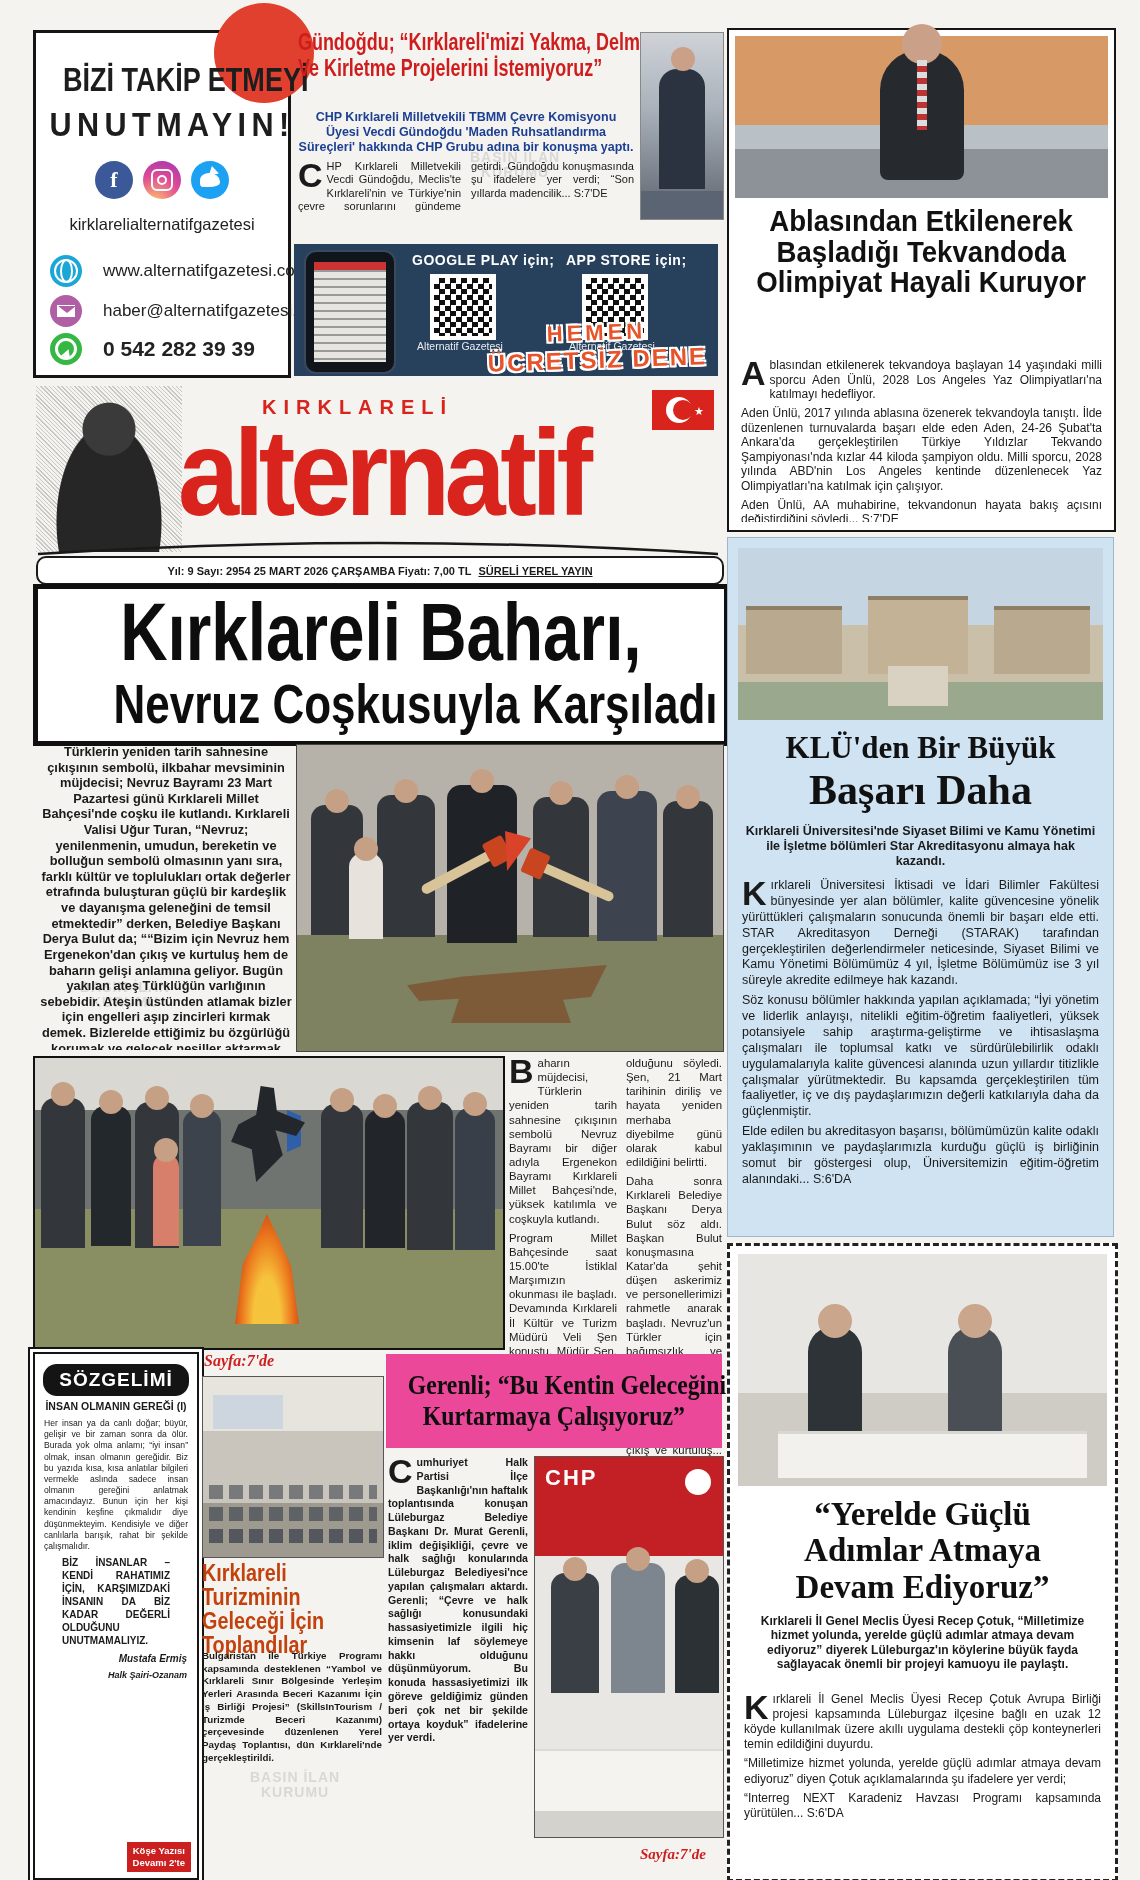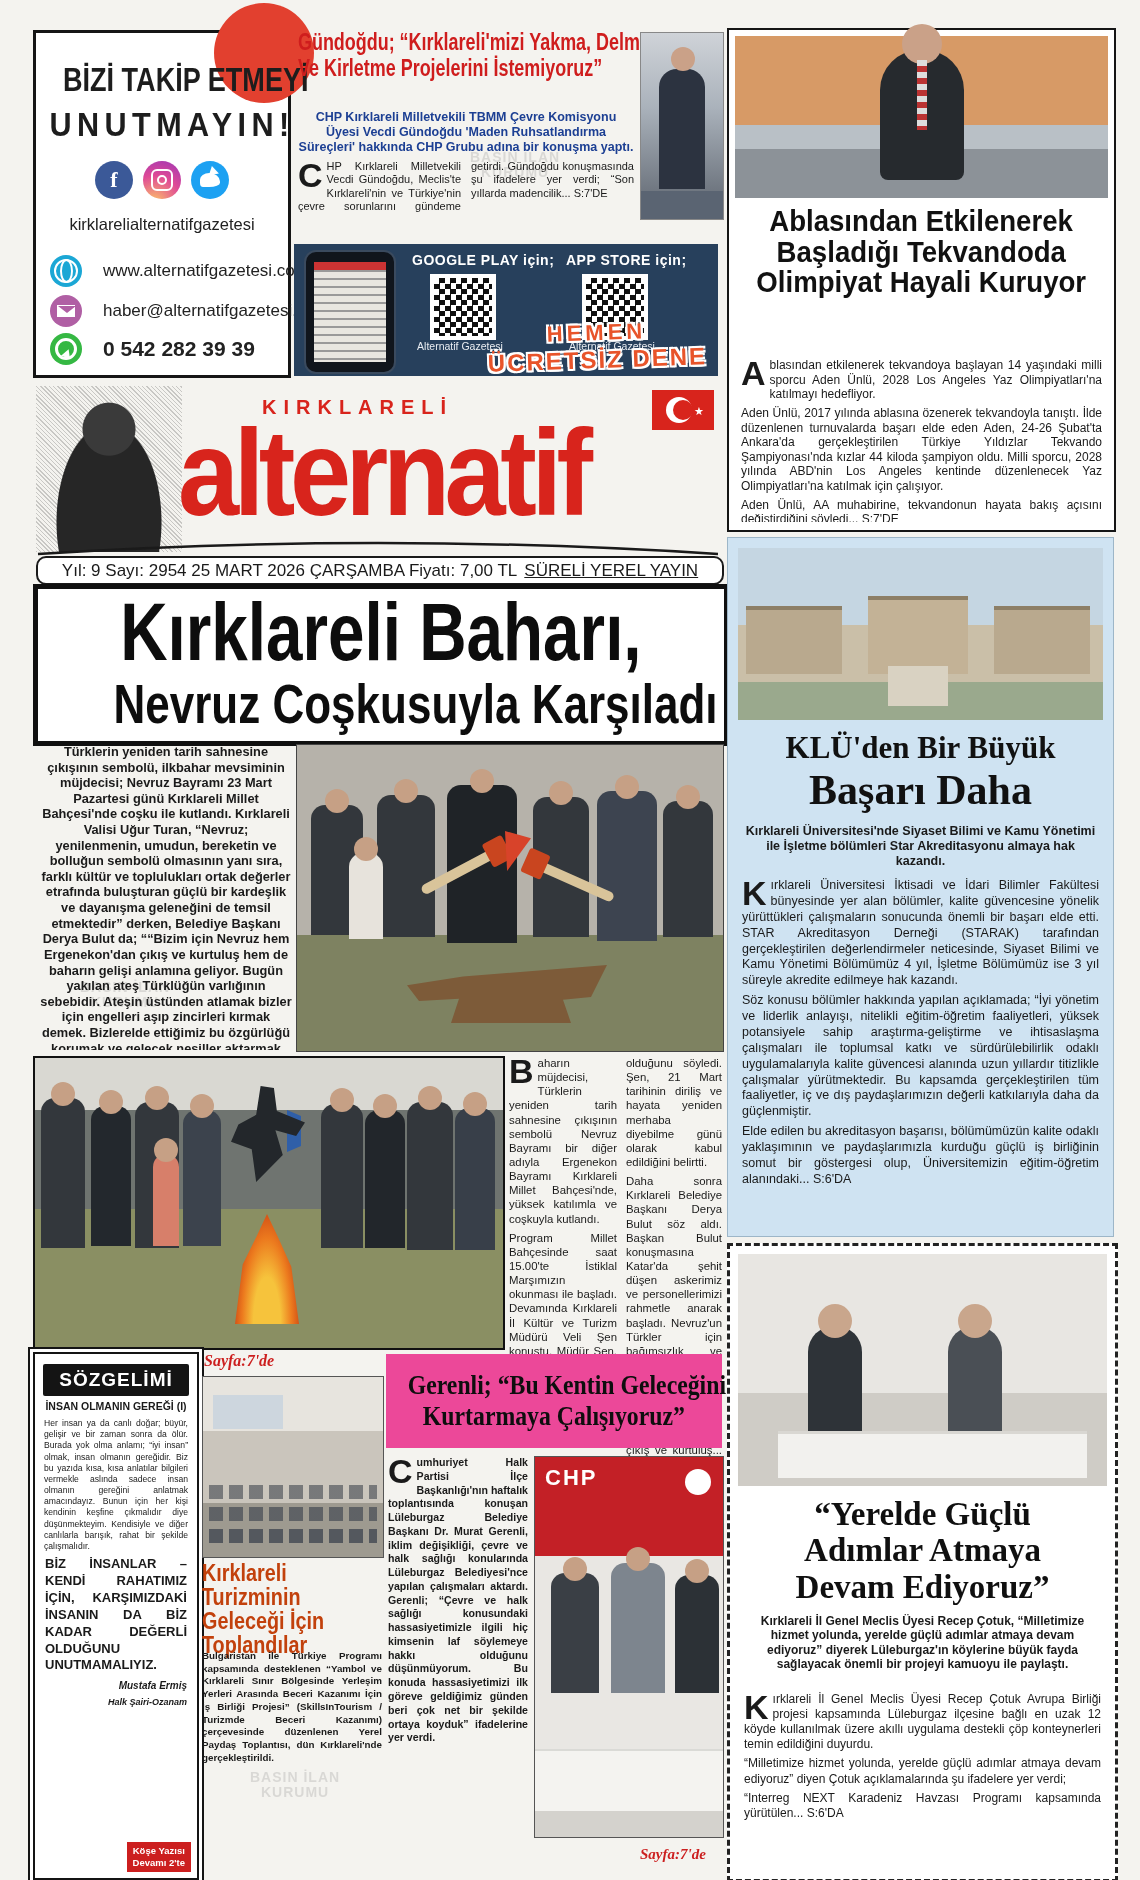--- a/index.html
+++ b/index.html
@@ -99,21 +99,21 @@
       radial-gradient(ellipse at 50% 82%,#262626 0 52px,transparent 53px),
       repeating-linear-gradient(45deg,rgba(0,0,0,.18) 0 1px,transparent 1px 3px),#f4f3ef;}
   .mast-city{left:262px;top:396px;font-size:20px;font-weight:bold;color:#d8241c;letter-spacing:7px;}
   .mast-logo{left:178px;top:398px;width:540px;height:150px;display:flex;align-items:center;}
   .mast-logo span{font-size:122px;font-weight:bold;color:#d8241c;letter-spacing:-6px;transform:scaleX(.9);transform-origin:left center;}
   .flag{left:652px;top:390px;width:62px;height:40px;background:#d8241c;}
   .flag .cres{position:absolute;left:14px;top:7px;width:26px;height:26px;border-radius:50%;background:#fff;}
   .flag .cres::after{content:"";position:absolute;left:7px;top:3px;width:20px;height:20px;border-radius:50%;background:#d8241c;}
   .flag .star{position:absolute;left:42px;top:15px;color:#fff;font-size:11px;}
   .dateline-band{left:36px;top:556px;width:684px;height:25px;border:2px solid #1a1a1a;border-radius:10px;background:#fff;
-      display:flex;align-items:center;justify-content:center;font-size:17px;font-weight:normal;gap:7px;}
+      display:flex;align-items:center;justify-content:center;font-size:11px;font-weight:bold;gap:7px;}
   .curve{left:36px;top:540px;width:684px;height:16px;}
 
   
   .mainhead{left:33px;top:584px;width:686px;height:152px;background:#fff;border:5px solid #101010;}
   .mh1{position:absolute;left:0;right:0;top:2px;text-align:center;font-weight:bold;font-size:82px;line-height:1;color:#0d0d0d;}
   .mh2{position:absolute;left:0;right:0;top:88px;text-align:center;font-weight:bold;font-size:55px;line-height:1;color:#0d0d0d;}
 
   
   .lead{left:40px;top:744px;width:252px;height:306px;font-weight:bold;font-size:12.8px;line-height:1.22;text-align:center;}
   .ph-hammer{left:296px;top:744px;width:426px;height:306px;border:1px solid #444;
@@ -130,24 +130,24 @@
      radial-gradient(ellipse at 50% 100%,#f6c33c 0 30%,#ec7a1e 55%,#c63d12 80%,transparent 82%);
      clip-path:polygon(50% 0,68% 22%,88% 48%,100% 100%,0 100%,12% 46%,34% 20%);}
   .jumper{position:absolute;left:196px;top:28px;width:74px;height:96px;background:#23272b;
      clip-path:polygon(40% 0,58% 2%,62% 26%,100% 38%,88% 52%,60% 46%,70% 72%,34% 100%,28% 66%,0 58%,10% 40%,34% 30%);}
   .mid-col{top:1056px;height:290px;font-size:11.4px;line-height:1.24;}
   .mid-col p{margin:0 0 5px 0;}
 
   
   .soz-box{left:33px;top:1352px;width:162px;height:524px;background:#fff;border:2px solid #141414;box-shadow:0 0 0 3px #fff,0 0 0 5px #141414;}
   .soz-title{margin:10px 8px 4px;background:#141414;color:#fff;text-align:center;font-weight:bold;font-size:19px;
-      letter-spacing:1px;padding:5px 0;border-radius:2px;}
+      letter-spacing:1px;padding:5px 0;border-radius:14px;}
   .soz-sub{text-align:center;font-weight:bold;font-size:10.5px;margin:2px 6px 6px;}
   .soz-body{margin:0 9px;font-size:8.6px;line-height:1.3;text-align:justify;}
-  .soz-emph{margin:4px 10px;font-size:13px;font-weight:bold;line-height:1.3;text-align:justify;}
+  .soz-emph{margin:4px 27px;font-size:10px;font-weight:bold;line-height:1.3;text-align:justify;}
   .soz-sig{margin:6px 10px 0;text-align:right;font-weight:bold;font-size:10px;font-style:italic;}
   .soz-tag{position:absolute;right:6px;bottom:6px;background:#cc1f1f;color:#fff;font-weight:bold;font-size:9.5px;
       padding:3px 6px;text-align:center;line-height:1.25;}
 
   .tur-ref{left:204px;top:1352px;font-family:"Liberation Serif",serif;font-style:italic;font-weight:bold;font-size:16px;color:#cc1f1f;}
   .tur-photo{left:202px;top:1376px;width:180px;height:180px;border:1px solid #555;
       background:linear-gradient(180deg,#e7e4de 0 30%,#cac5bc 30% 70%,#9e9a90 70%);}
   .chairrow{position:absolute;left:6px;right:6px;height:14px;background:repeating-linear-gradient(90deg,#54585e 0 14px,transparent 14px 20px);}
   .tur-head{left:202px;top:1562px;width:180px;font-weight:bold;font-size:23px;line-height:1.04;color:#c2410c;}
   .tur-body{left:202px;top:1650px;width:180px;height:222px;font-weight:bold;font-size:9.8px;line-height:1.3;text-align:justify;}

